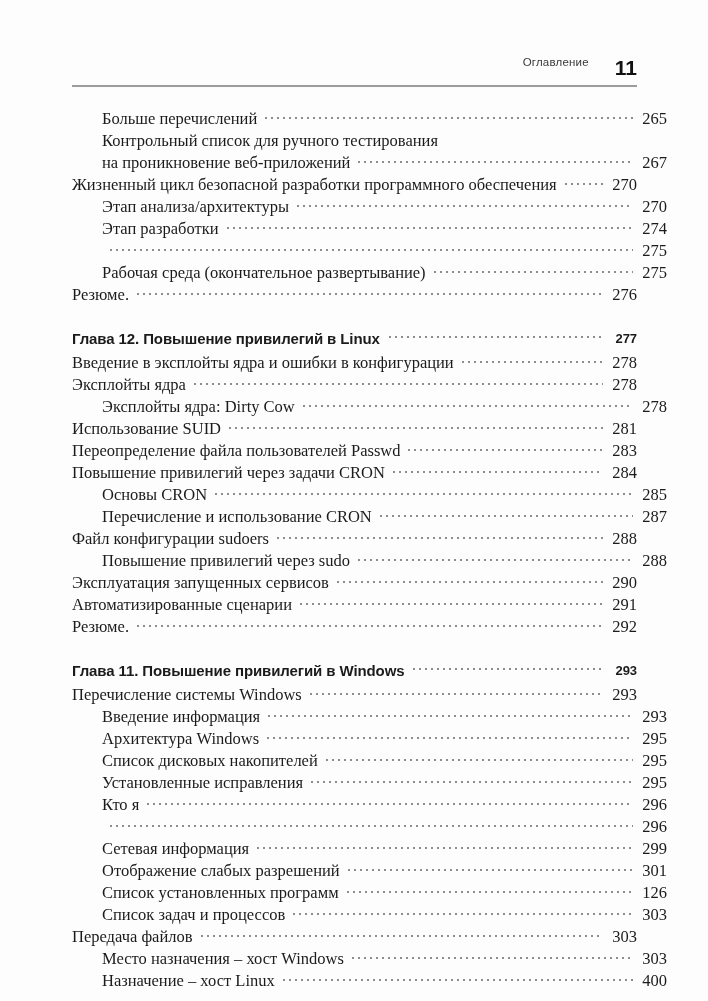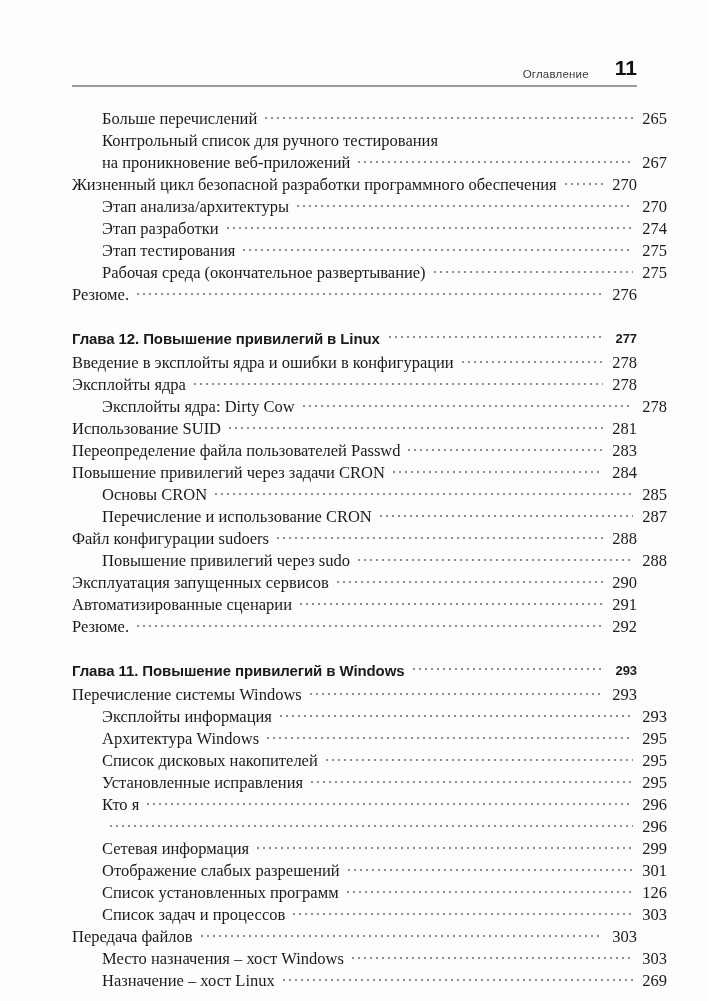--- a/index.html
+++ b/index.html
@@ -18,21 +18,21 @@
     color: #1b1b1b;
   }
 
   
   .running-head {
     position: absolute;
     left: 72px;
     right: 71px;
     top: 56px;
     display: flex;
-    align-items: flex-end;
+    align-items: flex-start;
     justify-content: flex-end;
   }
   .running-head-title {
     font-family: "Liberation Sans", "DejaVu Sans", sans-serif;
     font-size: 11.5px;
     color: #3a3a3a;
     letter-spacing: .2px;
   }
   .running-head-folio {
     font-family: "Liberation Sans", "DejaVu Sans", sans-serif;
@@ -144,21 +144,20 @@
         <span class="entry-text">Этап анализа/архитектуры</span>
         <span class="leader"></span>
         <span class="page-no">270</span>
       </div>
       <div class="entry lvl1">
         <span class="entry-text">Этап разработки</span>
         <span class="leader"></span>
         <span class="page-no">274</span>
       </div>
       <div class="entry lvl1">
-        <span class="entry-text">Этап тестирования</span>
         <span class="leader"></span>
         <span class="page-no">275</span>
       </div>
       <div class="entry lvl1">
         <span class="entry-text">Рабочая среда (окончательное развертывание)</span>
         <span class="leader"></span>
         <span class="page-no">275</span>
       </div>
       <div class="entry lvl0">
         <span class="entry-text">Резюме.</span>
@@ -239,21 +238,21 @@
         <span class="entry-text">Глава 11. Повышение привилегий в Windows</span>
         <span class="leader"></span>
         <span class="page-no">293</span>
       </div>
       <div class="entry lvl0">
         <span class="entry-text">Перечисление системы Windows</span>
         <span class="leader"></span>
         <span class="page-no">293</span>
       </div>
       <div class="entry lvl1">
-        <span class="entry-text">Эксплойты информация</span>
+        <span class="entry-text">Введение информация</span>
         <span class="leader"></span>
         <span class="page-no">293</span>
       </div>
       <div class="entry lvl1">
         <span class="entry-text">Архитектура Windows</span>
         <span class="leader"></span>
         <span class="page-no">295</span>
       </div>
       <div class="entry lvl1">
         <span class="entry-text">Список дисковых накопителей</span>
@@ -300,17 +299,17 @@
         <span class="page-no">303</span>
       </div>
       <div class="entry lvl1">
         <span class="entry-text">Место назначения – хост Windows</span>
         <span class="leader"></span>
         <span class="page-no">303</span>
       </div>
       <div class="entry lvl1">
         <span class="entry-text">Назначение – хост Linux</span>
         <span class="leader"></span>
-        <span class="page-no">269</span>
+        <span class="page-no">400</span>
       </div>
     </div>
 
 </div>
 
 </body></html>

